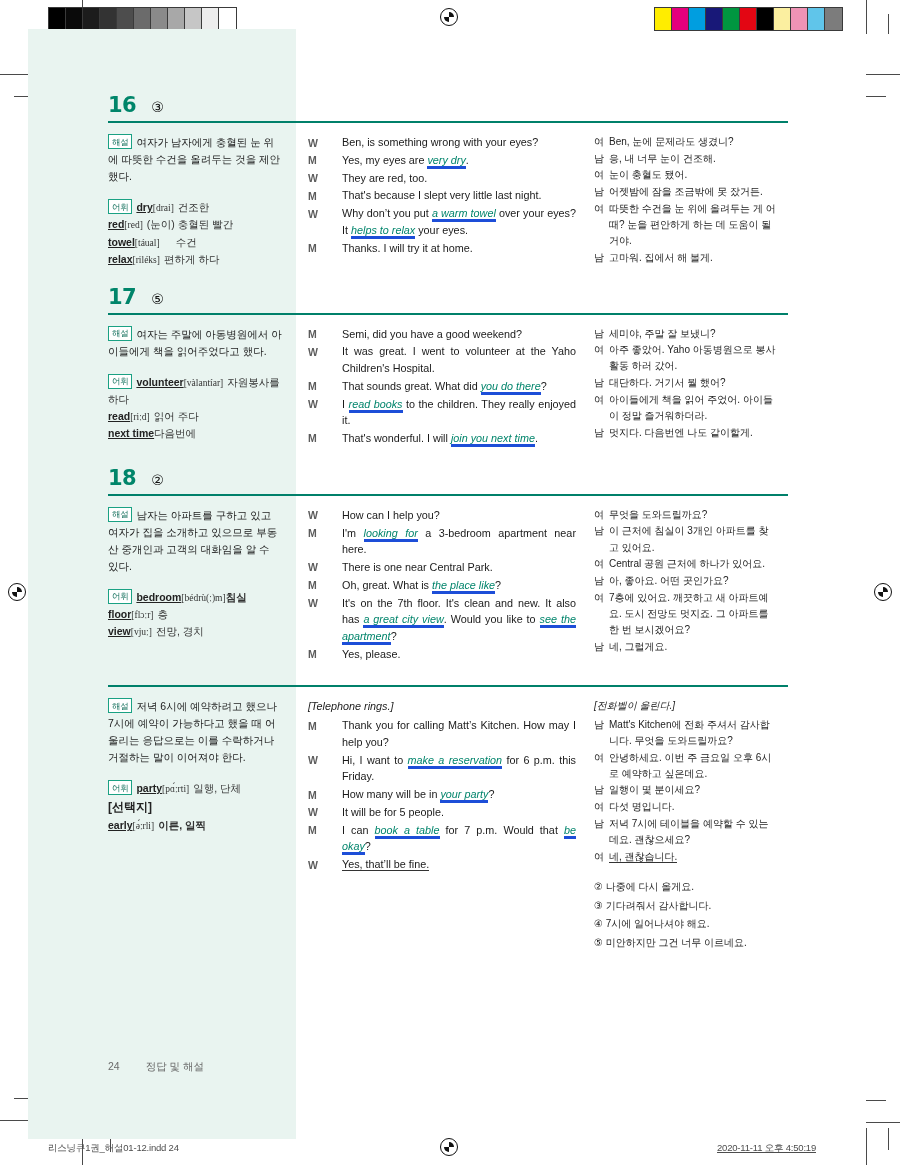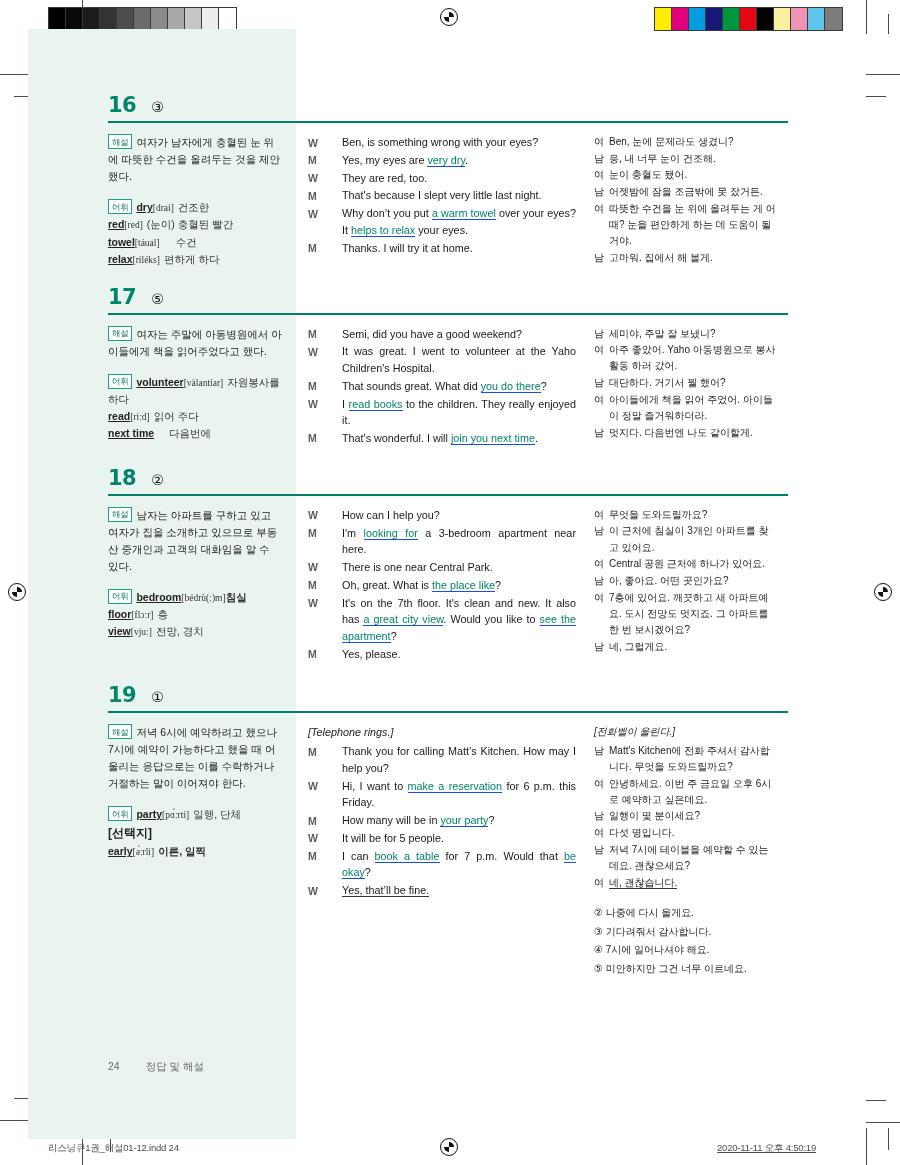--- a/index.html
+++ b/index.html
@@ -117,21 +117,22 @@
     color: #5c5c5c;
     font-size: 10.5px;
     padding-top: 0.5px;
   }
   .utt { flex: 1 1 auto; text-align: justify; padding-left: 12px; }
   .stage {
     font-style: italic; font-size: 10.8px; margin-bottom: 2px;
   }
   .hl {
     color: #00846b;
-    border-bottom: 1px solid #1d4ed8;
+    border-bottom: 3px solid #1d4ed8;
+    font-style: italic;
   }
 
   
   .col-right {
     width: 190px; flex: 0 0 190px;
     padding-left: 8px;
     font-size: 10px;
     line-height: 1.62;
     color: #222;
   }
@@ -298,21 +299,21 @@
         <span class="prob-num">17</span>
         <span class="prob-ans">⑤</span>
       </div>
       <div class="prob-rule"></div>
       <div class="prob-body">
         <div class="col-left">
           <p class="explain"><span class="tag">해설</span><span>여자는 주말에 아동병원에서 아이들에게 책을 읽어주었다고 했다.</span></p>
           <div class="vocab-list">
             <div class="vocab-item"><span class="tag">어휘</span><span class="v-word">volunteer</span><span class="v-ipa">[vàlantíar]</span><span class="v-kr" style="margin-left: 4px;">자원봉사를 하다</span></div>
             <div class="vocab-item"><span class="v-word">read</span><span class="v-ipa">[riːd]</span><span class="v-kr" style="margin-left: 4px;">읽어 주다</span></div>
-            <div class="vocab-item"><span class="v-word">next time</span><span class="v-kr" style="margin-left: 15px;">다음번에</span></div>
+            <div class="vocab-item"><span class="v-word">next time</span><span class="v-kr" style="margin-left: 0;">다음번에</span></div>
           </div>
         </div>
         <div class="col-mid">
           <div class="line">
             <div class="spk">M</div>
             <div class="utt"><span>Semi, did you have a good weekend?</span></div>
           </div>
           <div class="line">
             <div class="spk">W</div>
             <div class="utt"><span>It was great. I went to volunteer at the Yaho Children's Hospital.</span></div>
@@ -419,24 +420,20 @@
           </div>
           <div class="kline">
             <div class="kspk">남</div>
             <div class="kutt"><span>네, 그럴게요.</span></div>
           </div>
         </div>
       </div>
     </div>
     <div style="height: 22px;"></div>
     <div class="problem">
-      <div class="prob-head">
-        <span class="prob-num">19</span>
-        <span class="prob-ans">①</span>
-      </div>
       <div class="prob-rule"></div>
       <div class="prob-body">
         <div class="col-left">
           <p class="explain"><span class="tag">해설</span><span>저녁 6시에 예약하려고 했으나 7시에 예약이 가능하다고 했을 때 어울리는 응답으로는 이를 수락하거나 거절하는 말이 이어져야 한다.</span></p>
           <div class="vocab-list">
             <div class="vocab-item"><span class="tag">어휘</span><span class="v-word">party</span><span class="v-ipa">[pɑ́ːrti]</span><span class="v-kr" style="margin-left: 4px;">일행, 단체</span></div>
             <div class="vocab-item"><span class="v-sub">[선택지]</span></div>
             <div class="vocab-item"><span class="v-word">early</span><span class="v-ipa">[ə́ːrli]</span><span class="v-kr" style="margin-left: 4px; font-weight: bold;">이른, 일찍</span></div>
           </div>
         </div>

